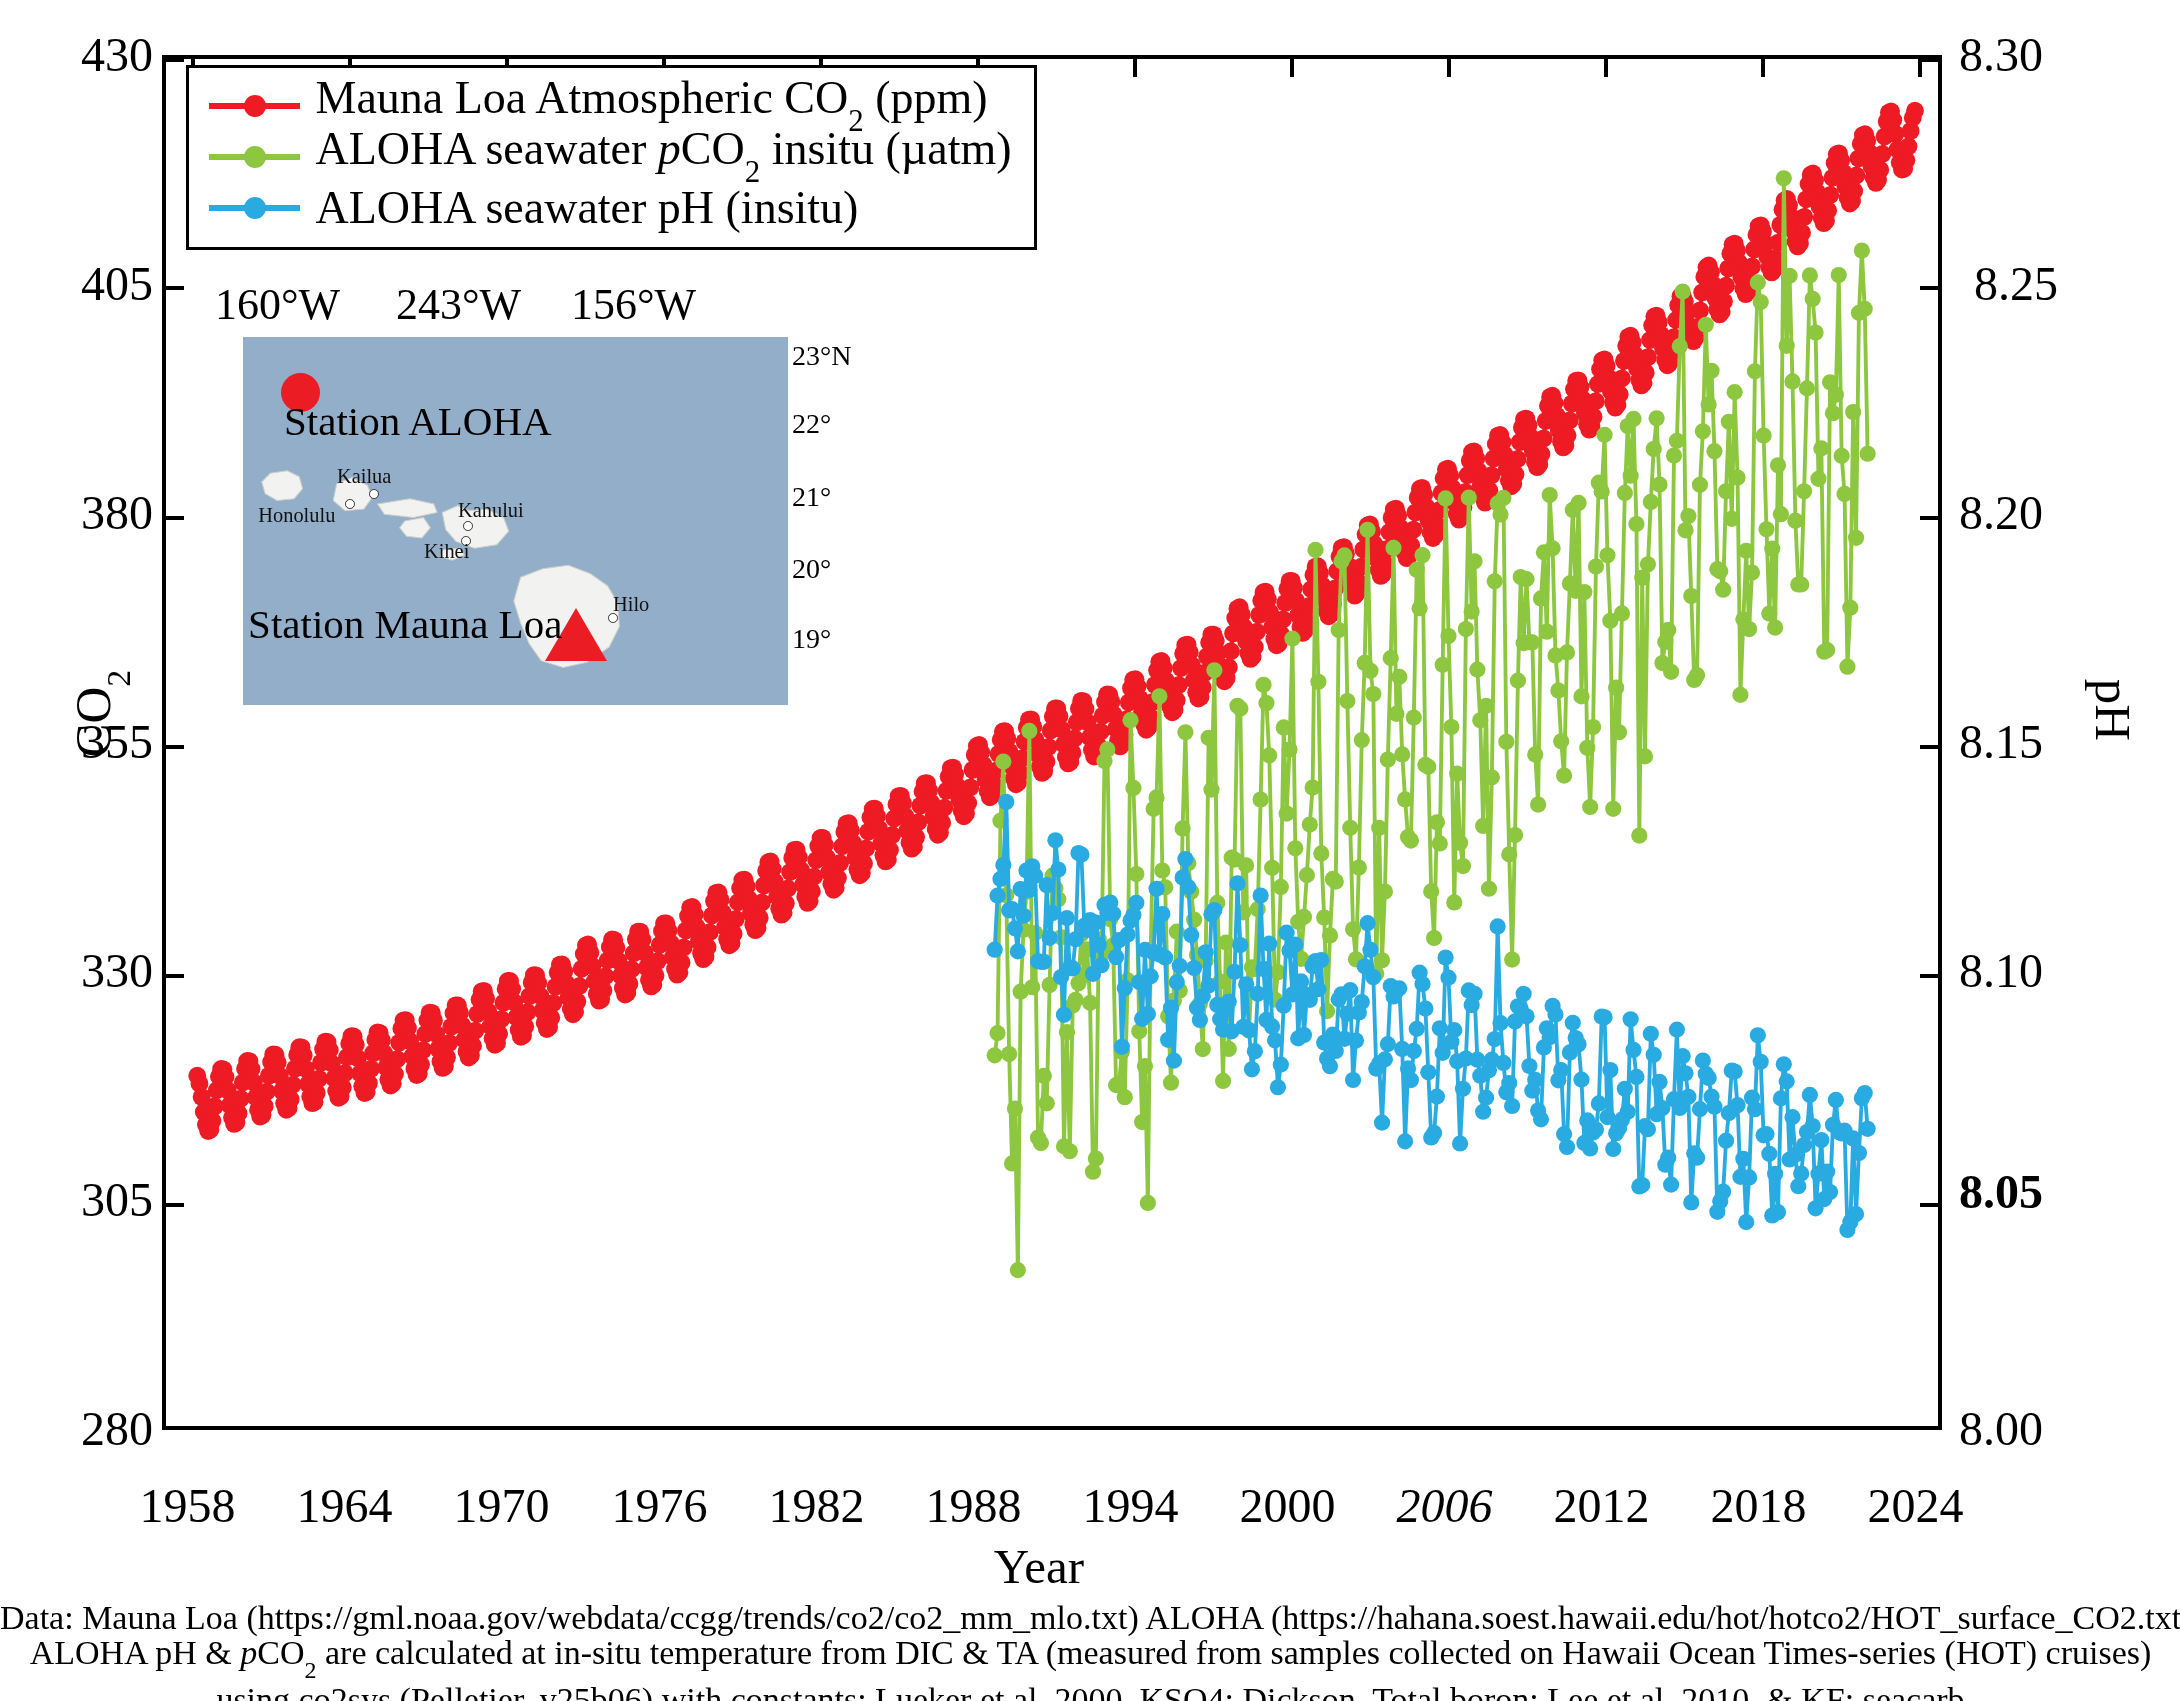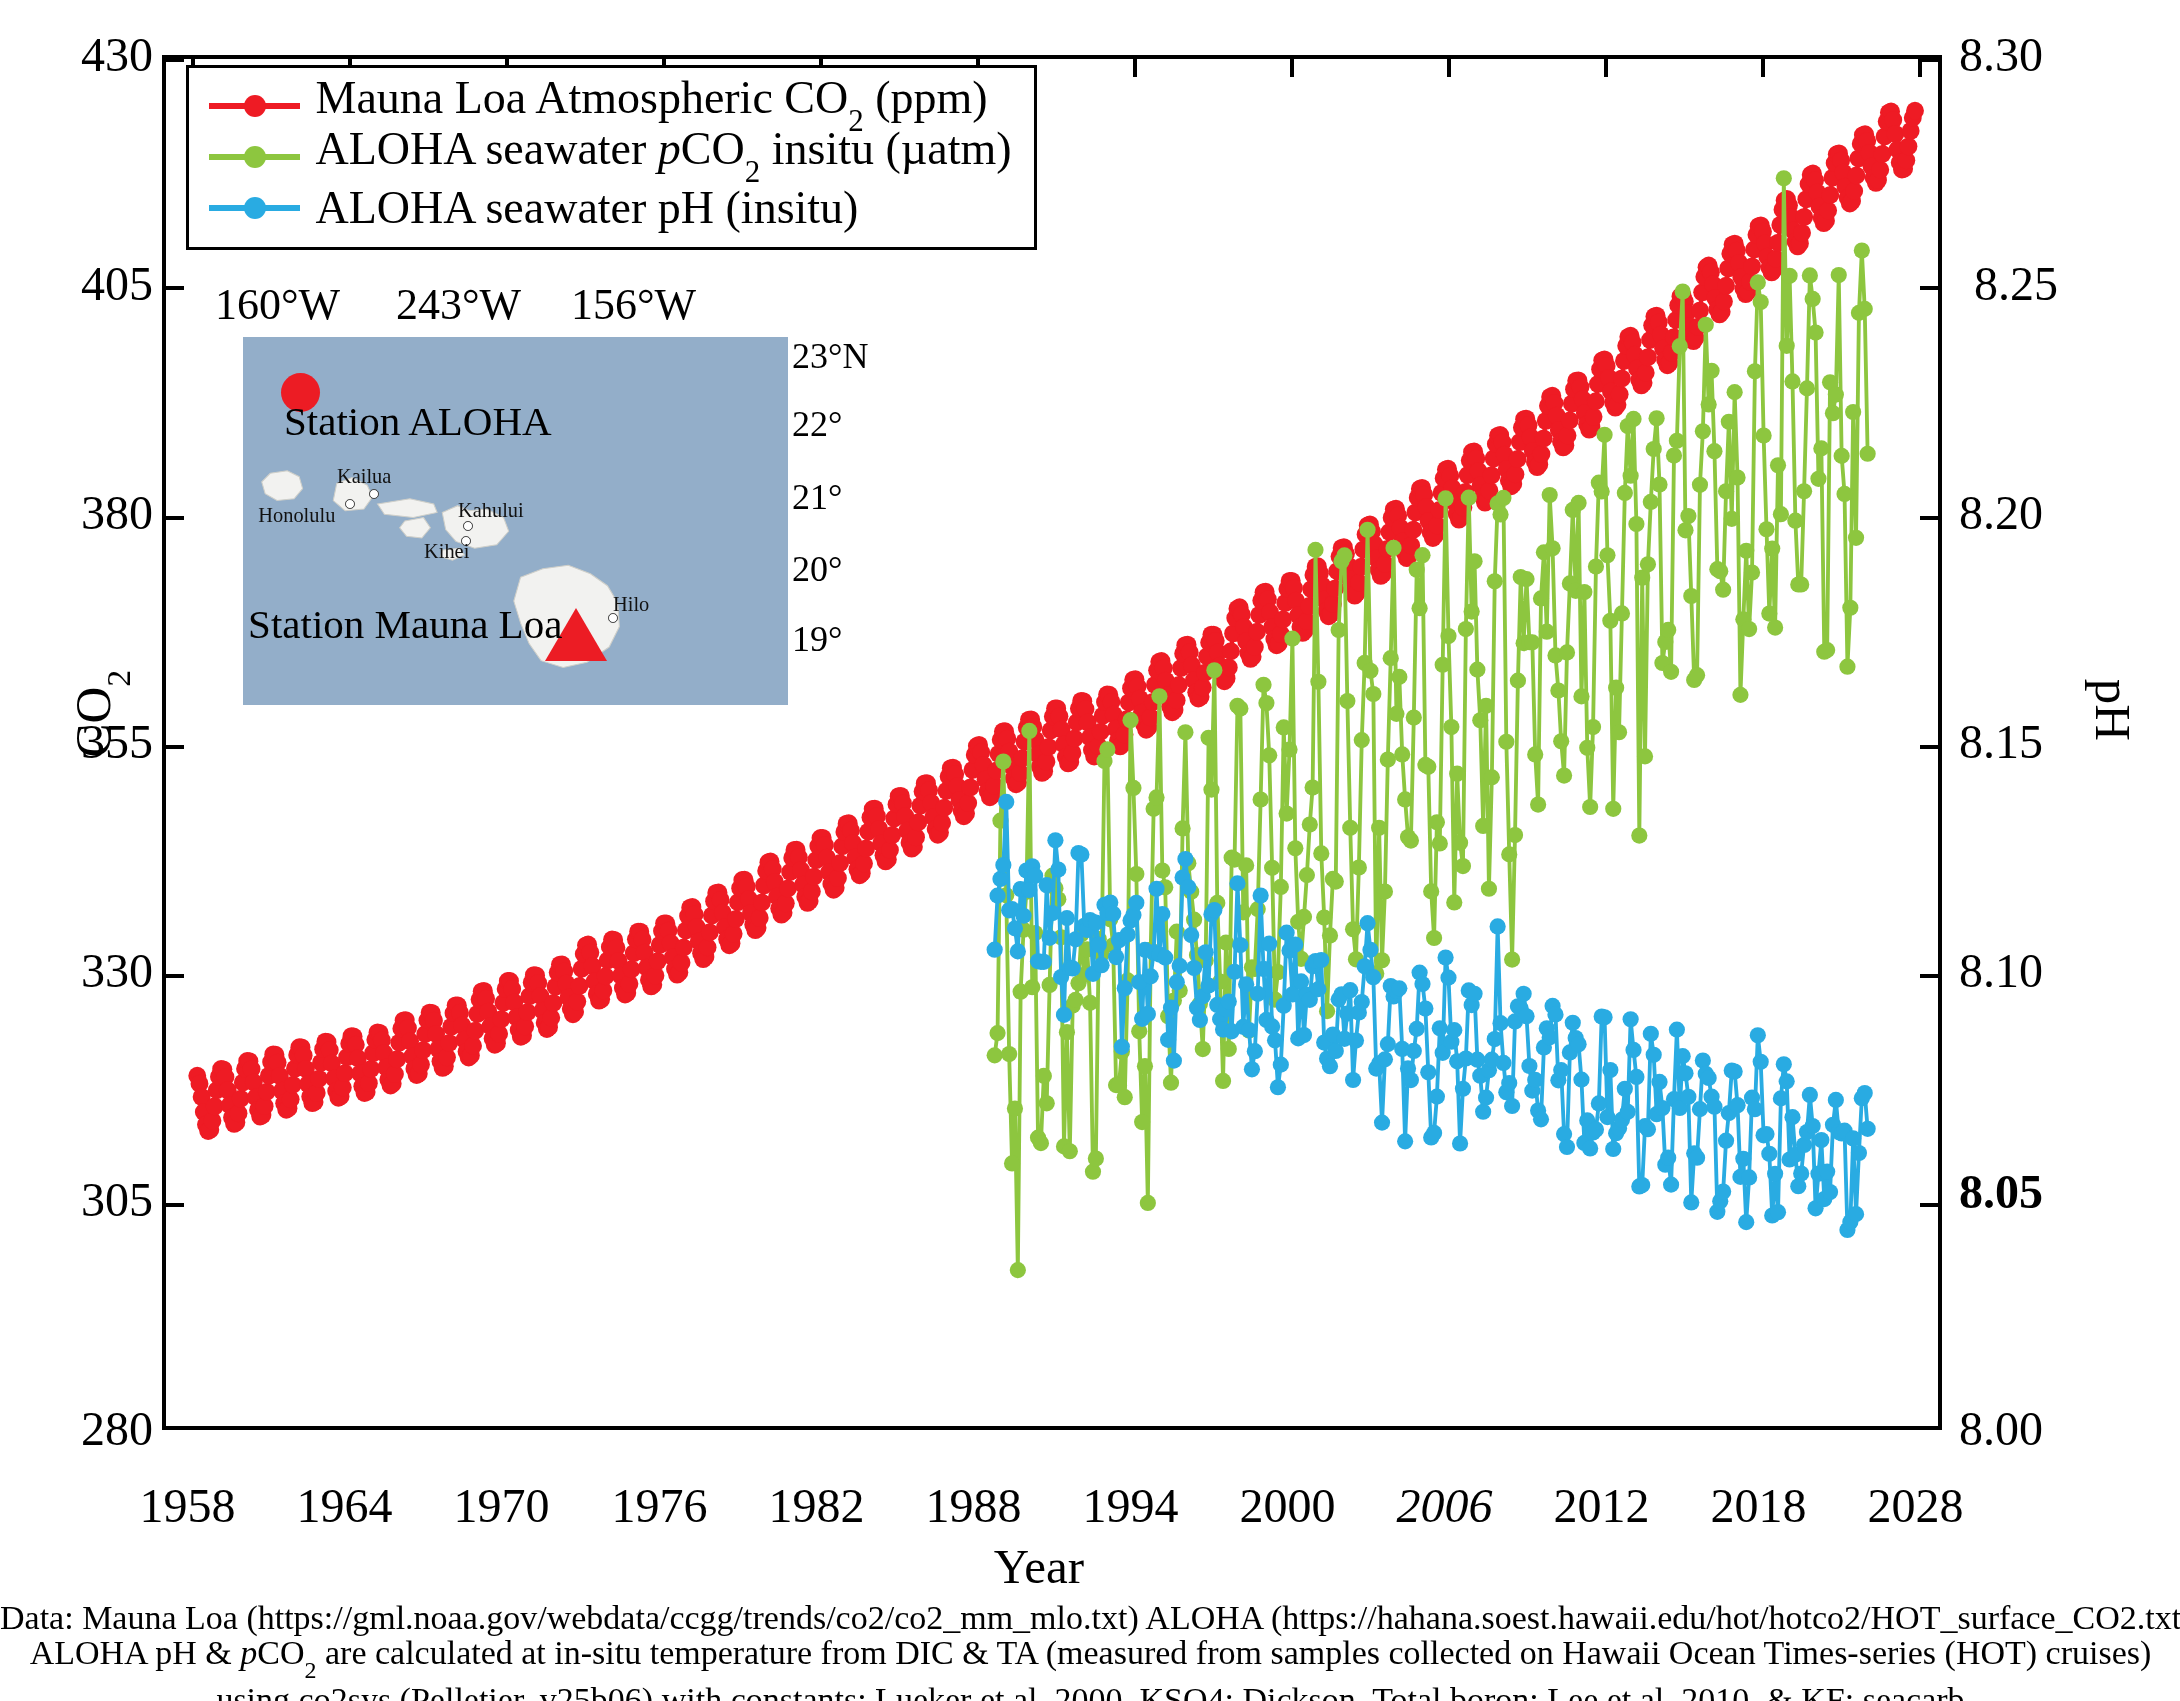--- a/index.html
+++ b/index.html
@@ -65,21 +65,21 @@
 
   
   #inset{
     position:absolute;left:196px;top:281px;width:698px;height:426px;z-index:5;
   }
   #inset-map{
     position:absolute;left:47px;top:56px;width:545px;height:368px;
     background:#93aec9;overflow:hidden;
   }
   .lon-label{position:absolute;top:0px;font-size:44px;line-height:48px;white-space:nowrap;}
-  .lat-label{position:absolute;left:596px;font-size:36px;line-height:48px;white-space:nowrap;}
+  .lat-label{position:absolute;left:596px;font-size:28px;line-height:48px;white-space:nowrap;}
   .station-name{position:absolute;font-size:41px;line-height:43px;white-space:nowrap;color:#000;}
   #aloha-dot{position:absolute;width:39px;height:39px;border-radius:50%;background:#ec1c24;}
   #mauna-tri{
     position:absolute;width:0;height:0;
     border-left:31px solid transparent;border-right:31px solid transparent;
     border-bottom:53px solid #ec1c24;
   }
   .city-label{position:absolute;font-size:20.4px;line-height:22px;white-space:nowrap;color:#111;}
   .city-dot{position:absolute;width:7.7px;height:7.7px;border:1.7px solid #333;border-radius:50%;background:#fff;}
 
@@ -128,21 +128,21 @@
       <div class="xlab" style="left: 251px;">1964</div>
       <div class="xlab" style="left: 408px;">1970</div>
       <div class="xlab" style="left: 566px;">1976</div>
       <div class="xlab" style="left: 723px;">1982</div>
       <div class="xlab" style="left: 880px;">1988</div>
       <div class="xlab" style="left: 1037px;">1994</div>
       <div class="xlab" style="left: 1194px;">2000</div>
       <div class="xlab" style="left: 1351px; font-style: italic;">2006</div>
       <div class="xlab" style="left: 1508px;">2012</div>
       <div class="xlab" style="left: 1665px;">2018</div>
-      <div class="xlab" style="left: 1822px;">2028</div>
+      <div class="xlab" style="left: 1822px;">2024</div>
     </div>
 
   <div id="plot-area">
     <svg id="plot-canvas" viewBox="0 0 2080 1604" preserveAspectRatio="none">
         <g>
           <path d="M36.7,1193.0 L39.3,1202.3 L41.8,1217.9 L44.4,1235.6 L46.9,1250.3 L49.5,1257.9 L52.0,1256.3 L54.5,1245.8 L57.1,1228.9 L59.6,1210.0 L62.2,1194.1 L64.7,1185.1 L67.3,1185.5 L69.8,1194.6 L72.4,1210.1 L74.9,1227.5 L77.5,1242.1 L80.0,1249.5 L82.6,1247.8 L85.1,1237.0 L87.7,1220.0 L90.2,1200.9 L92.8,1184.8 L95.3,1175.7 L97.9,1175.9 L100.4,1185.2 L103.0,1200.8 L105.5,1218.4 L108.1,1233.1 L110.6,1240.8 L113.2,1239.2 L115.7,1228.7 L118.3,1211.8 L120.8,1192.9 L123.4,1177.0 L125.9,1168.0 L128.5,1168.4 L131.0,1177.6 L133.6,1193.2 L136.1,1210.7 L138.7,1225.3 L141.2,1232.9 L143.8,1231.2 L146.3,1220.6 L148.9,1203.6 L151.4,1184.6 L154.0,1168.6 L156.5,1159.6 L159.1,1159.8 L161.6,1169.2 L164.2,1185.0 L166.7,1202.7 L169.3,1217.5 L171.8,1225.2 L174.4,1223.7 L176.9,1213.2 L179.5,1196.4 L182.0,1177.7 L184.5,1161.8 L187.1,1153.0 L189.6,1153.4 L192.2,1162.8 L194.7,1178.6 L197.3,1196.3 L199.8,1211.0 L202.4,1218.8 L204.9,1217.3 L207.5,1206.8 L210.0,1190.0 L212.6,1171.2 L215.1,1155.4 L217.7,1146.6 L220.2,1147.0 L222.8,1156.6 L225.3,1172.5 L227.9,1190.4 L230.4,1205.3 L233.0,1213.3 L235.5,1212.0 L238.1,1201.7 L240.6,1185.0 L243.2,1166.4 L245.7,1150.8 L248.3,1142.1 L250.8,1142.7 L253.4,1151.4 L255.9,1166.4 L258.5,1183.4 L261.0,1197.5 L263.6,1204.5 L266.1,1202.3 L268.7,1191.1 L271.2,1173.6 L273.8,1154.1 L276.3,1137.6 L278.9,1128.0 L281.4,1127.7 L284.0,1137.0 L286.5,1152.5 L289.1,1170.1 L291.6,1184.7 L294.2,1192.2 L296.7,1190.6 L299.3,1179.9 L301.8,1162.9 L304.4,1144.0 L306.9,1127.9 L309.5,1118.9 L312.0,1119.2 L314.5,1128.4 L317.1,1144.0 L319.6,1161.5 L322.2,1176.1 L324.7,1183.7 L327.3,1182.0 L329.8,1171.4 L332.4,1154.4 L334.9,1135.4 L337.5,1119.4 L340.0,1110.4 L342.6,1110.6 L345.1,1119.1 L347.7,1134.0 L350.2,1150.8 L352.8,1164.7 L355.3,1171.6 L357.9,1169.2 L360.4,1157.8 L363.0,1140.1 L365.5,1120.5 L368.1,1103.7 L370.6,1094.0 L373.2,1093.5 L375.7,1102.5 L378.3,1117.8 L380.8,1135.0 L383.4,1149.4 L385.9,1156.7 L388.5,1154.8 L391.0,1143.8 L393.6,1126.6 L396.1,1107.4 L398.7,1091.1 L401.2,1081.8 L403.8,1081.8 L406.3,1091.2 L408.9,1106.9 L411.4,1124.6 L414.0,1139.4 L416.5,1147.2 L419.1,1145.7 L421.6,1135.2 L424.2,1118.4 L426.7,1099.6 L429.3,1083.7 L431.8,1074.9 L434.4,1075.3 L436.9,1084.2 L439.5,1099.4 L442.0,1116.6 L444.5,1130.8 L447.1,1138.1 L449.6,1136.0 L452.2,1125.0 L454.7,1107.7 L457.3,1088.4 L459.8,1072.0 L462.4,1062.6 L464.9,1062.5 L467.5,1070.5 L470.0,1084.8 L472.6,1101.1 L475.1,1114.4 L477.7,1120.8 L480.2,1117.9 L482.8,1106.0 L485.3,1087.7 L487.9,1067.5 L490.4,1050.2 L493.0,1040.0 L495.5,1039.0 L498.1,1048.5 L500.6,1064.3 L503.2,1082.1 L505.7,1097.0 L508.3,1104.8 L510.8,1103.4 L513.4,1093.0 L515.9,1076.3 L518.5,1057.6 L521.0,1041.9 L523.6,1033.1 L526.1,1033.6 L528.7,1042.8 L531.2,1058.3 L533.8,1075.7 L536.3,1090.2 L538.9,1097.7 L541.4,1095.9 L544.0,1085.2 L546.5,1068.1 L549.1,1049.1 L551.6,1033.0 L554.2,1023.9 L556.7,1024.0 L559.3,1033.2 L561.8,1048.6 L564.4,1066.1 L566.9,1080.6 L569.5,1088.1 L572.0,1086.3 L574.5,1075.6 L577.1,1058.5 L579.6,1039.4 L582.2,1023.3 L584.7,1014.2 L587.3,1014.4 L589.8,1022.7 L592.4,1037.4 L594.9,1054.0 L597.5,1067.8 L600.0,1074.4 L602.6,1071.9 L605.1,1060.3 L607.7,1042.5 L610.2,1022.6 L612.8,1005.7 L615.3,995.8 L617.9,995.1 L620.4,1003.7 L623.0,1018.5 L625.5,1035.3 L628.1,1049.2 L630.6,1056.1 L633.2,1053.7 L635.7,1042.3 L638.3,1024.6 L640.8,1005.0 L643.4,988.2 L645.9,978.5 L648.5,978.0 L651.0,986.7 L653.6,1001.8 L656.1,1018.8 L658.7,1032.8 L661.2,1039.9 L663.8,1037.7 L666.3,1026.5 L668.9,1008.9 L671.4,989.5 L674.0,972.9 L676.5,963.3 L679.1,963.1 L681.6,971.2 L684.2,985.7 L686.7,1002.2 L689.3,1015.7 L691.8,1022.2 L694.4,1019.5 L696.9,1007.8 L699.5,989.7 L702.0,969.7 L704.5,952.6 L707.1,942.5 L709.6,941.7 L712.2,950.5 L714.7,965.6 L717.3,982.7 L719.8,996.8 L722.4,1004.0 L724.9,1001.8 L727.5,990.7 L730.0,973.3 L732.6,953.9 L735.1,937.4 L737.7,928.0 L740.2,927.8 L742.8,936.6 L745.3,951.7 L747.9,968.8 L750.4,982.9 L753.0,990.1 L755.5,987.9 L758.1,976.8 L760.6,959.4 L763.2,940.0 L765.7,923.5 L768.3,914.1 L770.8,913.9 L773.4,922.4 L775.9,937.2 L778.5,954.1 L781.0,968.0 L783.6,974.8 L786.1,972.4 L788.7,961.1 L791.2,943.4 L793.8,923.7 L796.3,906.9 L798.9,897.2 L801.4,896.8 L804.0,905.3 L806.5,920.1 L809.1,936.9 L811.6,950.8 L814.2,957.7 L816.7,955.3 L819.3,944.0 L821.8,926.3 L824.4,906.6 L826.9,889.8 L829.5,880.1 L832.0,879.6 L834.5,888.4 L837.1,903.4 L839.6,920.4 L842.2,934.4 L844.7,941.5 L847.3,939.3 L849.8,928.1 L852.4,910.6 L854.9,891.1 L857.5,874.5 L860.0,865.0 L862.6,864.7 L865.1,873.4 L867.7,888.4 L870.2,905.4 L872.8,919.5 L875.3,926.5 L877.9,924.3 L880.4,913.1 L883.0,895.6 L885.5,876.1 L888.1,859.5 L890.6,850.0 L893.2,849.7 L895.7,858.1 L898.3,872.9 L900.8,889.6 L903.4,903.4 L905.9,910.2 L908.5,907.7 L911.0,896.3 L913.6,878.5 L916.1,858.7 L918.7,841.9 L921.2,832.1 L923.8,831.5 L926.3,839.3 L928.9,853.3 L931.4,869.3 L934.0,882.4 L936.5,888.5 L939.1,885.3 L941.6,873.1 L944.2,854.6 L946.7,834.1 L949.3,816.6 L951.8,806.1 L954.4,804.8 L956.9,813.4 L959.5,828.3 L962.0,845.3 L964.5,859.2 L967.1,866.2 L969.6,863.9 L972.2,852.6 L974.7,835.0 L977.3,815.4 L979.8,798.8 L982.4,789.1 L984.9,788.8 L987.5,797.5 L990.0,812.7 L992.6,829.7 L995.1,843.9 L997.7,851.0 L1000.2,848.9 L1002.8,837.8 L1005.3,820.4 L1007.9,801.0 L1010.4,784.5 L1013.0,775.1 L1015.5,774.9 L1018.1,783.7 L1020.6,798.9 L1023.2,816.1 L1025.7,830.4 L1028.3,837.6 L1030.8,835.6 L1033.4,824.5 L1035.9,807.2 L1038.5,787.9 L1041.0,771.5 L1043.6,762.1 L1046.1,762.0 L1048.7,771.3 L1051.2,786.8 L1053.8,804.3 L1056.3,819.0 L1058.9,826.5 L1061.4,824.9 L1064.0,814.2 L1066.5,797.2 L1069.1,778.3 L1071.6,762.2 L1074.2,753.2 L1076.7,753.5 L1079.3,762.8 L1081.8,778.4 L1084.4,796.1 L1086.9,810.8 L1089.5,818.4 L1092.0,816.8 L1094.5,806.3 L1097.1,789.4 L1099.6,770.5 L1102.2,754.6 L1104.7,745.7 L1107.3,746.0 L1109.8,754.4 L1112.4,769.2 L1114.9,785.9 L1117.5,799.7 L1120.0,806.5 L1122.6,804.0 L1125.1,792.6 L1127.7,774.8 L1130.2,755.0 L1132.8,738.2 L1135.3,728.4 L1137.9,727.8 L1140.4,736.0 L1143.0,750.5 L1145.5,766.9 L1148.1,780.5 L1150.6,787.0 L1153.2,784.2 L1155.7,772.5 L1158.3,754.4 L1160.8,734.4 L1163.4,717.3 L1165.9,707.2 L1168.5,706.4 L1171.0,714.8 L1173.6,729.4 L1176.1,746.1 L1178.7,759.8 L1181.2,766.5 L1183.8,763.9 L1186.3,752.4 L1188.9,734.5 L1191.4,714.6 L1194.0,697.7 L1196.5,687.8 L1199.1,687.2 L1201.6,696.1 L1204.2,711.4 L1206.7,728.7 L1209.3,743.0 L1211.8,750.3 L1214.4,748.4 L1216.9,737.5 L1219.5,720.2 L1222.0,701.0 L1224.5,684.7 L1227.1,675.4 L1229.6,675.4 L1232.2,682.7 L1234.7,696.3 L1237.3,711.9 L1239.8,724.5 L1242.4,730.1 L1244.9,726.5 L1247.5,713.9 L1250.0,694.9 L1252.6,674.0 L1255.1,656.0 L1257.7,645.0 L1260.2,643.3 L1262.8,651.8 L1265.3,666.5 L1267.9,683.2 L1270.4,697.1 L1273.0,703.8 L1275.5,701.4 L1278.1,689.9 L1280.6,672.1 L1283.2,652.3 L1285.7,635.5 L1288.3,625.7 L1290.8,625.1 L1293.4,634.0 L1295.9,649.2 L1298.5,666.4 L1301.0,680.7 L1303.6,687.9 L1306.1,685.9 L1308.7,674.8 L1311.2,657.5 L1313.8,638.2 L1316.3,621.8 L1318.9,612.4 L1321.4,612.3 L1324.0,620.8 L1326.5,635.7 L1329.1,652.5 L1331.6,666.4 L1334.2,673.3 L1336.7,670.9 L1339.3,659.5 L1341.8,641.8 L1344.4,622.1 L1346.9,605.4 L1349.5,595.7 L1352.0,595.2 L1354.5,603.3 L1357.1,617.7 L1359.6,634.1 L1362.2,647.5 L1364.7,653.9 L1367.3,651.1 L1369.8,639.3 L1372.4,621.1 L1374.9,601.0 L1377.5,583.8 L1380.0,573.7 L1382.6,572.8 L1385.1,580.5 L1387.7,594.5 L1390.2,610.5 L1392.8,623.6 L1395.3,629.7 L1397.9,626.5 L1400.4,614.3 L1403.0,595.8 L1405.5,575.4 L1408.1,557.8 L1410.6,547.3 L1413.2,546.0 L1415.7,554.5 L1418.3,569.2 L1420.8,585.9 L1423.4,599.7 L1425.9,606.5 L1428.5,604.1 L1431.0,592.6 L1433.6,574.8 L1436.1,555.0 L1438.7,538.2 L1441.2,528.4 L1443.8,527.8 L1446.3,535.7 L1448.9,550.0 L1451.4,566.2 L1454.0,579.4 L1456.5,585.7 L1459.1,582.7 L1461.6,570.7 L1464.2,552.3 L1466.7,532.0 L1469.3,514.7 L1471.8,504.3 L1474.4,503.2 L1476.9,511.3 L1479.5,525.7 L1482.0,542.1 L1484.5,555.5 L1487.1,562.0 L1489.6,559.1 L1492.2,547.3 L1494.7,529.2 L1497.3,509.1 L1499.8,491.9 L1502.4,481.7 L1504.9,480.8 L1507.5,489.0 L1510.0,503.6 L1512.6,520.2 L1515.1,533.8 L1517.7,540.4 L1520.2,537.8 L1522.8,526.1 L1525.3,508.1 L1527.9,488.2 L1530.4,471.2 L1533.0,461.2 L1535.5,460.5 L1538.1,468.8 L1540.6,483.5 L1543.2,500.1 L1545.7,513.8 L1548.3,520.5 L1550.8,518.0 L1553.4,506.4 L1555.9,488.5 L1558.5,468.7 L1561.0,451.8 L1563.6,441.9 L1566.1,441.2 L1568.7,449.6 L1571.2,464.2 L1573.8,480.9 L1576.3,494.6 L1578.9,501.3 L1581.4,498.7 L1584.0,487.2 L1586.5,469.3 L1589.1,449.4 L1591.6,432.5 L1594.2,422.6 L1596.7,422.0 L1599.3,429.7 L1601.8,443.7 L1604.4,459.8 L1606.9,472.8 L1609.5,478.9 L1612.0,475.7 L1614.5,463.6 L1617.1,445.1 L1619.6,424.6 L1622.2,407.0 L1624.7,396.5 L1627.3,395.2 L1629.8,403.7 L1632.4,418.4 L1634.9,435.2 L1637.5,449.0 L1640.0,455.7 L1642.6,453.3 L1645.1,441.8 L1647.7,424.0 L1650.2,404.3 L1652.8,387.4 L1655.3,377.6 L1657.9,377.1 L1660.4,385.0 L1663.0,399.2 L1665.5,415.4 L1668.1,428.6 L1670.6,434.9 L1673.2,431.9 L1675.7,419.9 L1678.3,401.6 L1680.8,381.3 L1683.4,363.9 L1685.9,353.6 L1688.5,352.5 L1691.0,360.1 L1693.6,374.1 L1696.1,390.0 L1698.7,403.0 L1701.2,409.0 L1703.8,405.7 L1706.3,393.4 L1708.9,374.8 L1711.4,354.3 L1714.0,336.6 L1716.5,326.0 L1719.1,324.7 L1721.6,332.7 L1724.2,347.0 L1726.7,363.2 L1729.3,376.6 L1731.8,382.9 L1734.4,380.0 L1736.9,368.1 L1739.5,349.9 L1742.0,329.7 L1744.5,312.4 L1747.1,302.1 L1749.6,301.1 L1752.2,309.1 L1754.7,323.4 L1757.3,339.7 L1759.8,353.1 L1762.4,359.4 L1764.9,356.5 L1767.5,344.6 L1770.0,326.4 L1772.6,306.2 L1775.1,288.9 L1777.7,278.6 L1780.2,277.6 L1782.8,284.6 L1785.3,298.0 L1787.9,313.3 L1790.4,325.6 L1793.0,331.0 L1795.5,327.1 L1798.1,314.2 L1800.6,295.0 L1803.2,273.8 L1805.7,255.5 L1808.3,244.3 L1810.8,242.3 L1813.4,250.1 L1815.9,264.3 L1818.5,280.4 L1821.0,293.6 L1823.6,299.7 L1826.1,296.6 L1828.7,284.5 L1831.2,266.1 L1833.8,245.7 L1836.3,228.3 L1838.9,217.8 L1841.4,216.7 L1844.0,224.8 L1846.5,239.3 L1849.1,255.8 L1851.6,269.3 L1854.2,275.8 L1856.7,273.1 L1859.3,261.4 L1861.8,243.3 L1864.4,223.3 L1866.9,206.2 L1869.5,196.1 L1872.0,195.3 L1874.5,202.6 L1877.1,216.3 L1879.6,232.0 L1882.2,244.7 L1884.7,250.4 L1887.3,246.9 L1889.8,234.4 L1892.4,215.5 L1894.9,194.7 L1897.5,176.8 L1900.0,165.9 L1902.6,164.3 L1905.1,171.7 L1907.7,185.5 L1910.2,201.2 L1912.8,214.1 L1915.3,219.9 L1917.9,216.4 L1920.4,204.0 L1923.0,185.2 L1925.5,164.5 L1928.1,146.7 L1930.6,135.9 L1933.2,134.3 L1935.7,142.3 L1938.3,156.6 L1940.8,172.9 L1943.4,186.3 L1945.9,192.6 L1948.5,189.7 L1951.0,177.8 L1953.6,159.5 L1956.1,139.3 L1958.7,122.1 L1961.2,111.8 L1963.8,110.8 L1966.3,118.9 L1968.9,133.3 L1971.4,149.7 L1974.0,163.1 L1976.5,169.5 L1979.1,166.7 L1981.6,154.9 L1984.2,136.7 L1986.7,116.6 L1989.3,99.4 L1991.8,89.3 L1994.4,88.3 L1996.9,96.1 L1999.5,110.1 L2002.0,126.1 L2004.5,139.2 L2007.1,145.3 L2009.6,142.1 L2012.2,129.9 L2014.7,111.4 L2017.3,90.9 L2019.8,73.4 L2022.4,62.9 L2024.9,61.6 L2027.5,71.6 L2030.0,87.8 L2032.6,106.1 L2035.1,121.4 L2037.7,129.7 L2040.2,128.7 L2042.8,118.8 L2045.3,102.5 L2047.9,84.3 L2050.4,68.9 L2053.0,60.7 " fill="none" stroke="#ee1b24" stroke-width="5" stroke-linejoin="round"></path>
           <circle cx="36.7" cy="1193.0" r="10.5" fill="#ee1b24"></circle>
           <circle cx="39.3" cy="1202.3" r="10.5" fill="#ee1b24"></circle>
           <circle cx="41.8" cy="1217.9" r="10.5" fill="#ee1b24"></circle>
           <circle cx="44.4" cy="1235.6" r="10.5" fill="#ee1b24"></circle>

